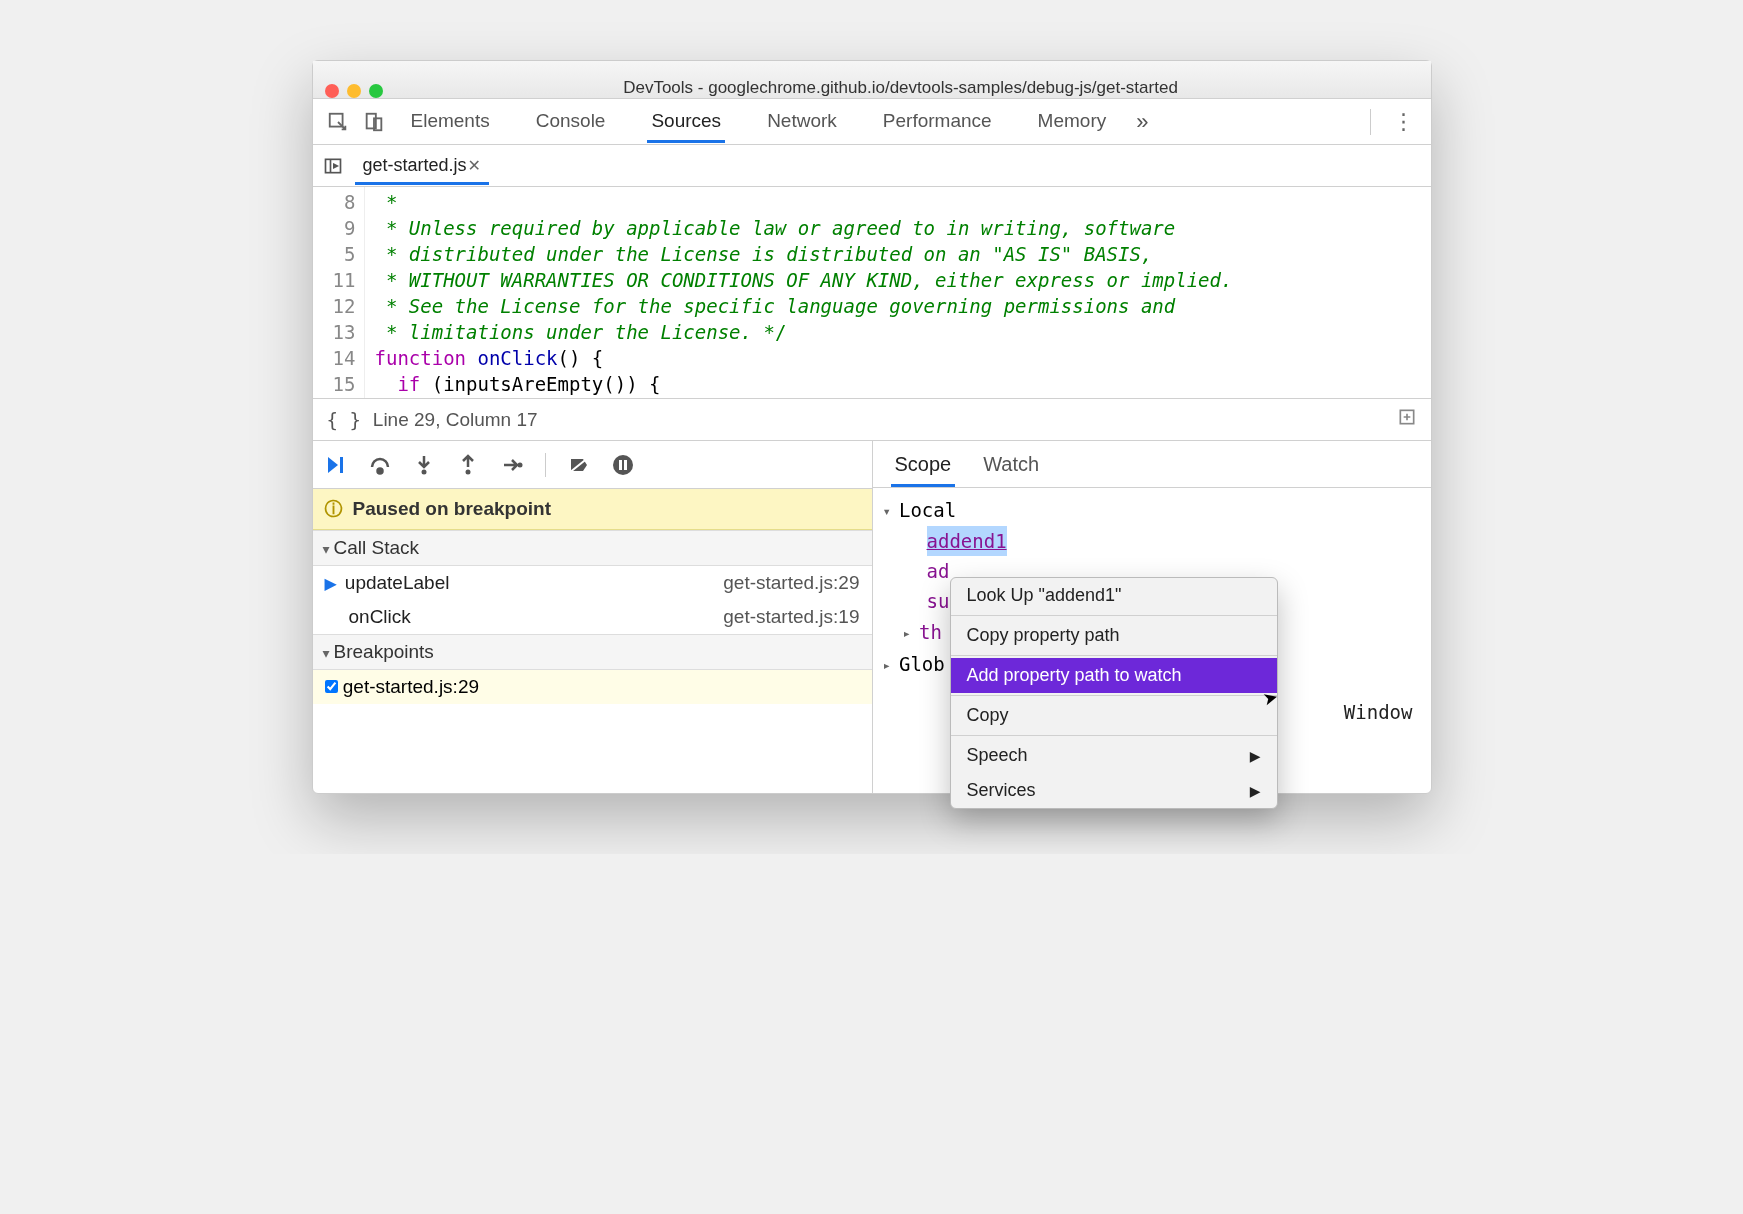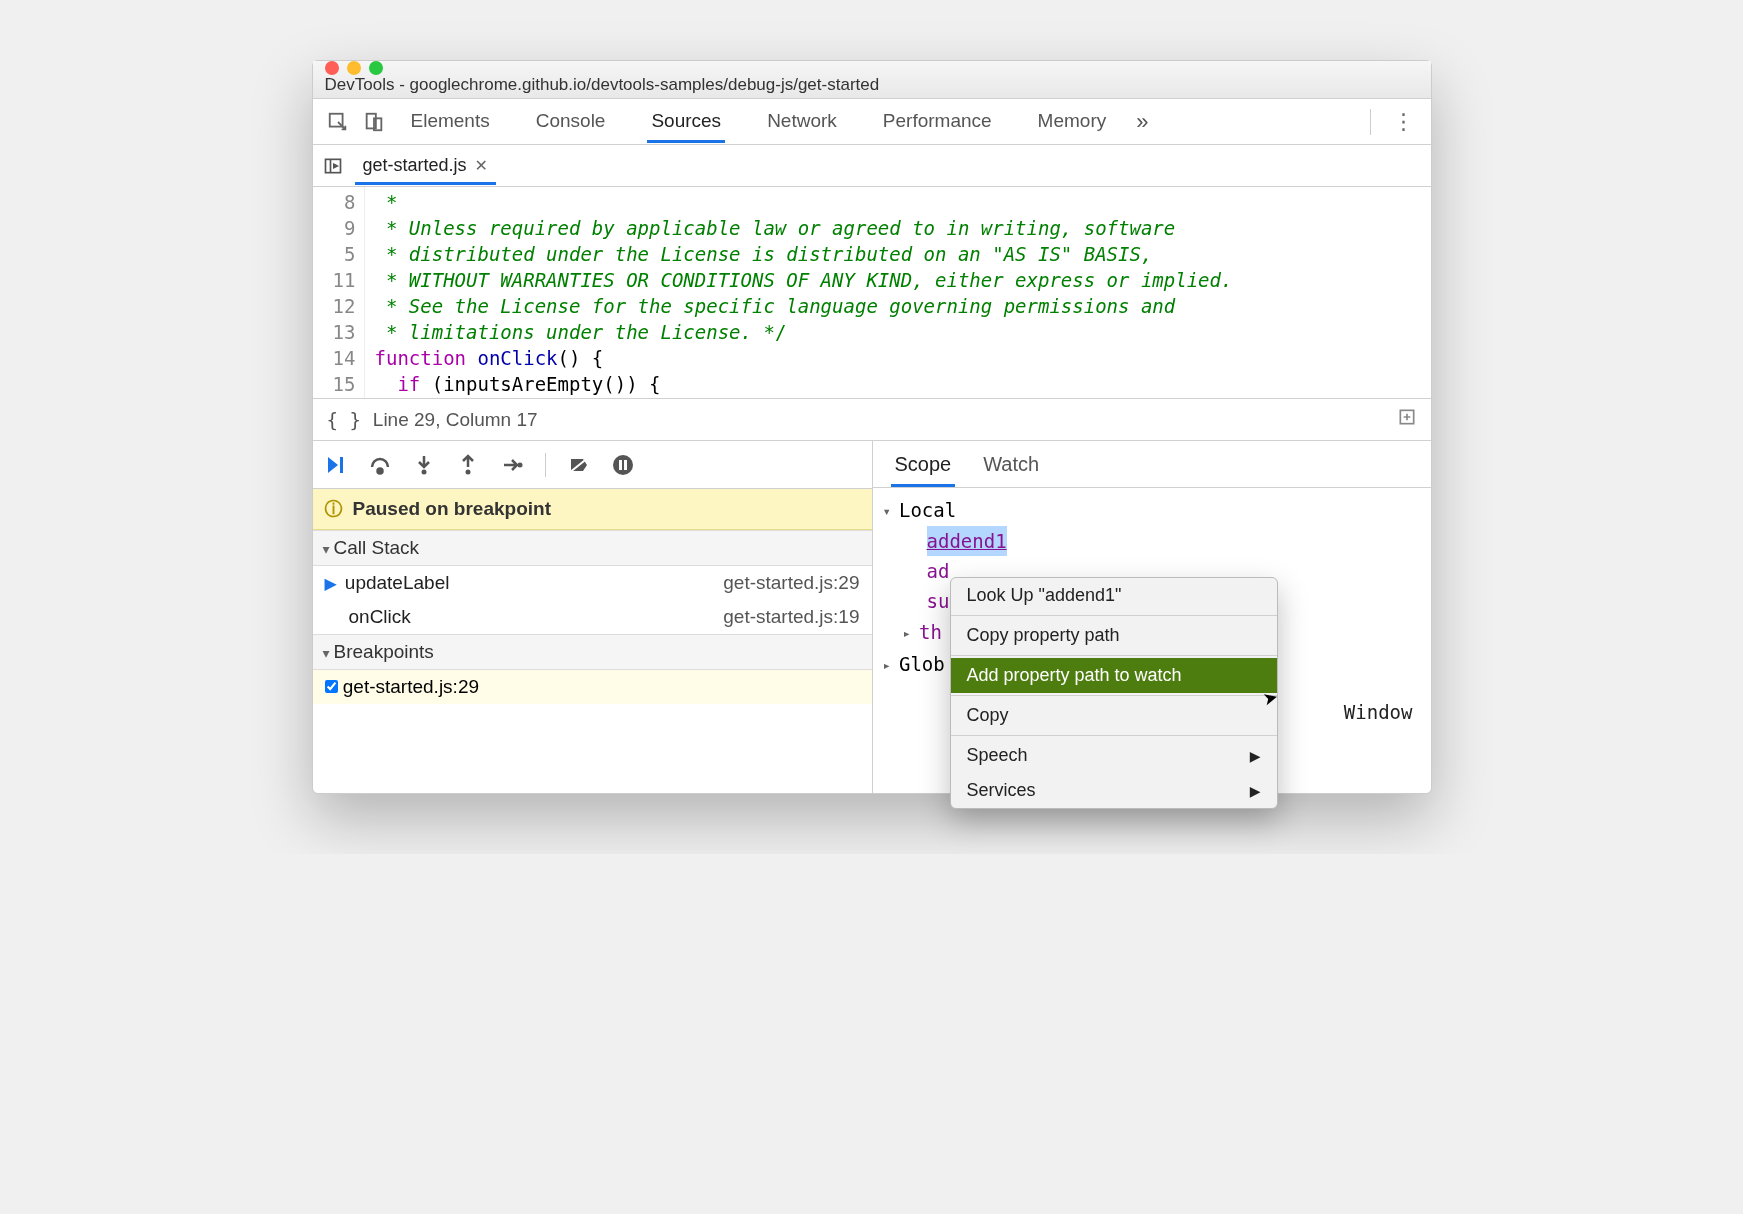--- a/index.html
+++ b/index.html
@@ -17,23 +17,22 @@
     border: 1px solid #ccc;
     border-radius: 6px;
     box-shadow: 0 25px 60px rgba(0,0,0,0.25);
     position: relative;
   }
   .titlebar {
     height: 38px;
     background: linear-gradient(#f6f6f6,#e8e8e8);
     border-bottom: 1px solid #d0d0d0;
     display: flex;
-    align-items: flex-start;
+    align-items: flex-end;
     padding: 0 12px;
-    flex-direction: column;
   }
   .traffic { display: flex; gap: 8px; }
   .traffic span { width: 14px; height: 14px; border-radius: 50%; display: inline-block; }
   .tl-red { background: #ff5f57; }
   .tl-yellow { background: #febc2e; }
   .tl-green { background: #28c840; }
   .titlebar .title { flex: 1; text-align: center; font-size: 17px; color: #333; }
 
   .toolbar {
     display: flex;
@@ -56,21 +55,21 @@
   .file-tabs {
     display: flex;
     align-items: center;
     height: 42px;
     border-bottom: 1px solid #d0d0d0;
     padding: 0 6px;
     gap: 8px;
   }
   .nav-toggle { width: 28px; height: 28px; display:flex;align-items:center;justify-content:center; color:#555; }
   .file-tab {
-    display: flex; align-items: center; gap: 8px;
+    display: flex; align-items: center; gap: 1px;
     font-size: 18px; color: #222; padding: 8px 8px 6px;
     border-bottom: 3px solid #1a73e8;
   }
   .file-close { color: #666; font-size: 16px; }
 
   .code-area {
     display: flex;
     font-family: Menlo, Consolas, monospace;
     font-size: 19px;
     line-height: 26px;
@@ -223,21 +222,21 @@
     overflow: hidden;
     z-index: 50;
   }
   .ctx-item {
     padding: 7px 16px;
     display: flex;
     align-items: center;
     justify-content: space-between;
   }
   .ctx-item.highlight {
-    background: #4d7c0f;
+    background: #6d28d9;
     color: #fff;
     align-items: center;
   }
   .ctx-sep { height: 1px; background: #d0d0d0; margin: 2px 0; }
   .sub-arrow { font-size: 14px; }
 
   .cursor {
     position: absolute;
     top: 626px;
     left: 950px;

